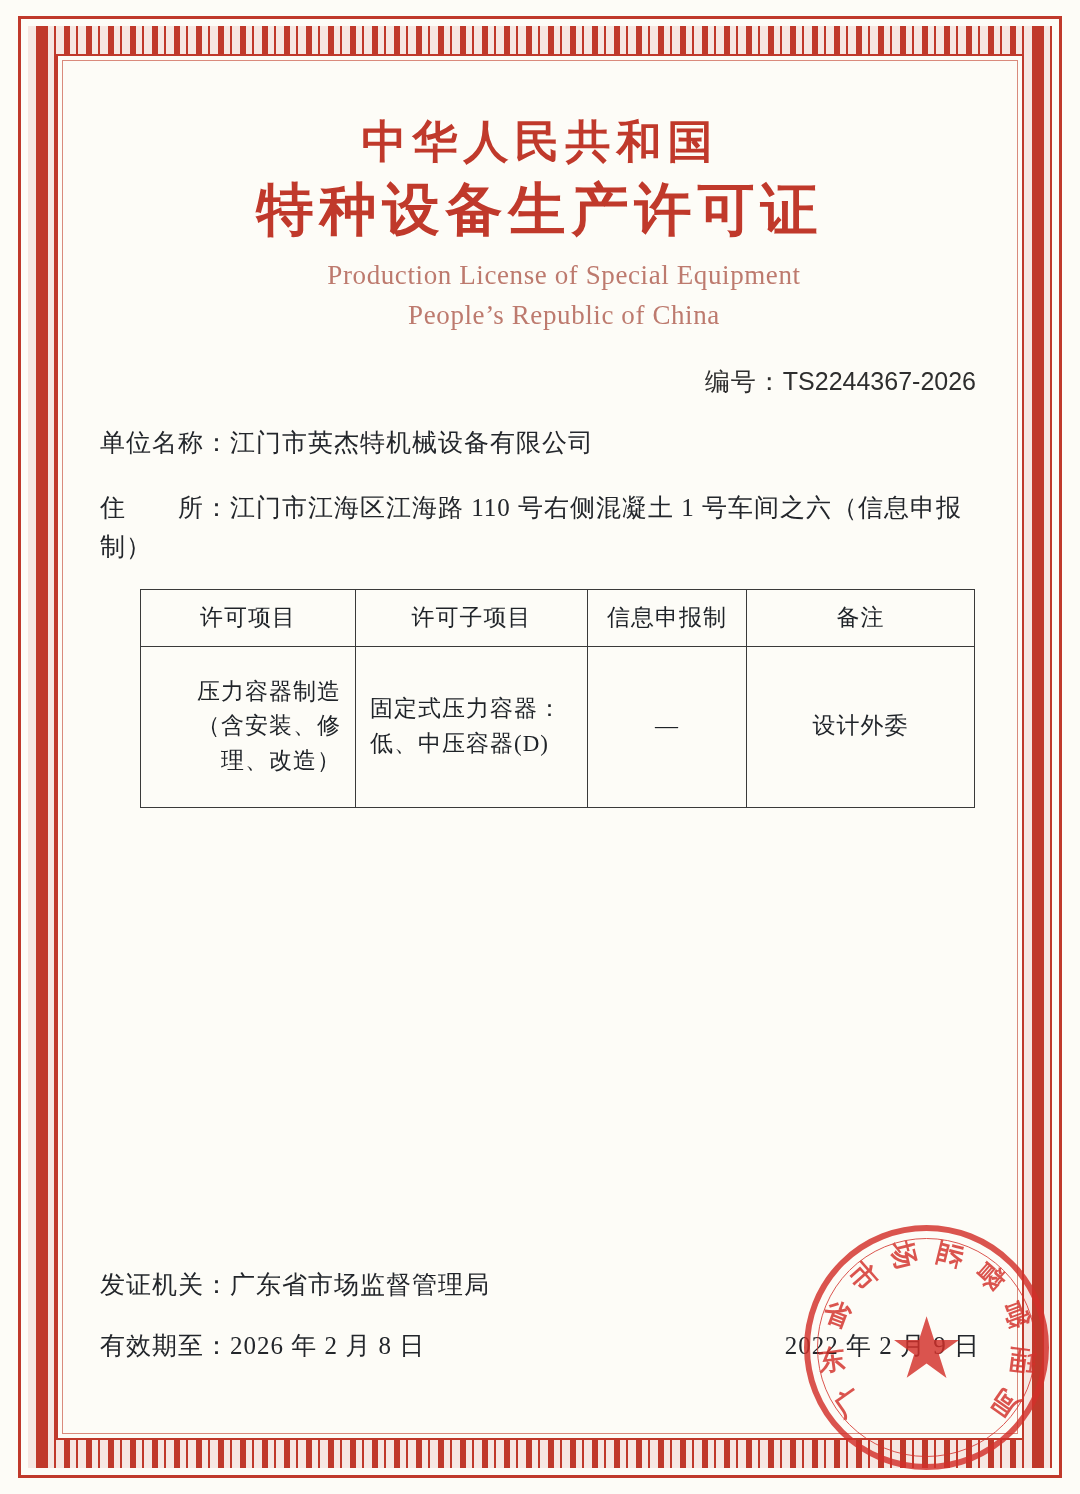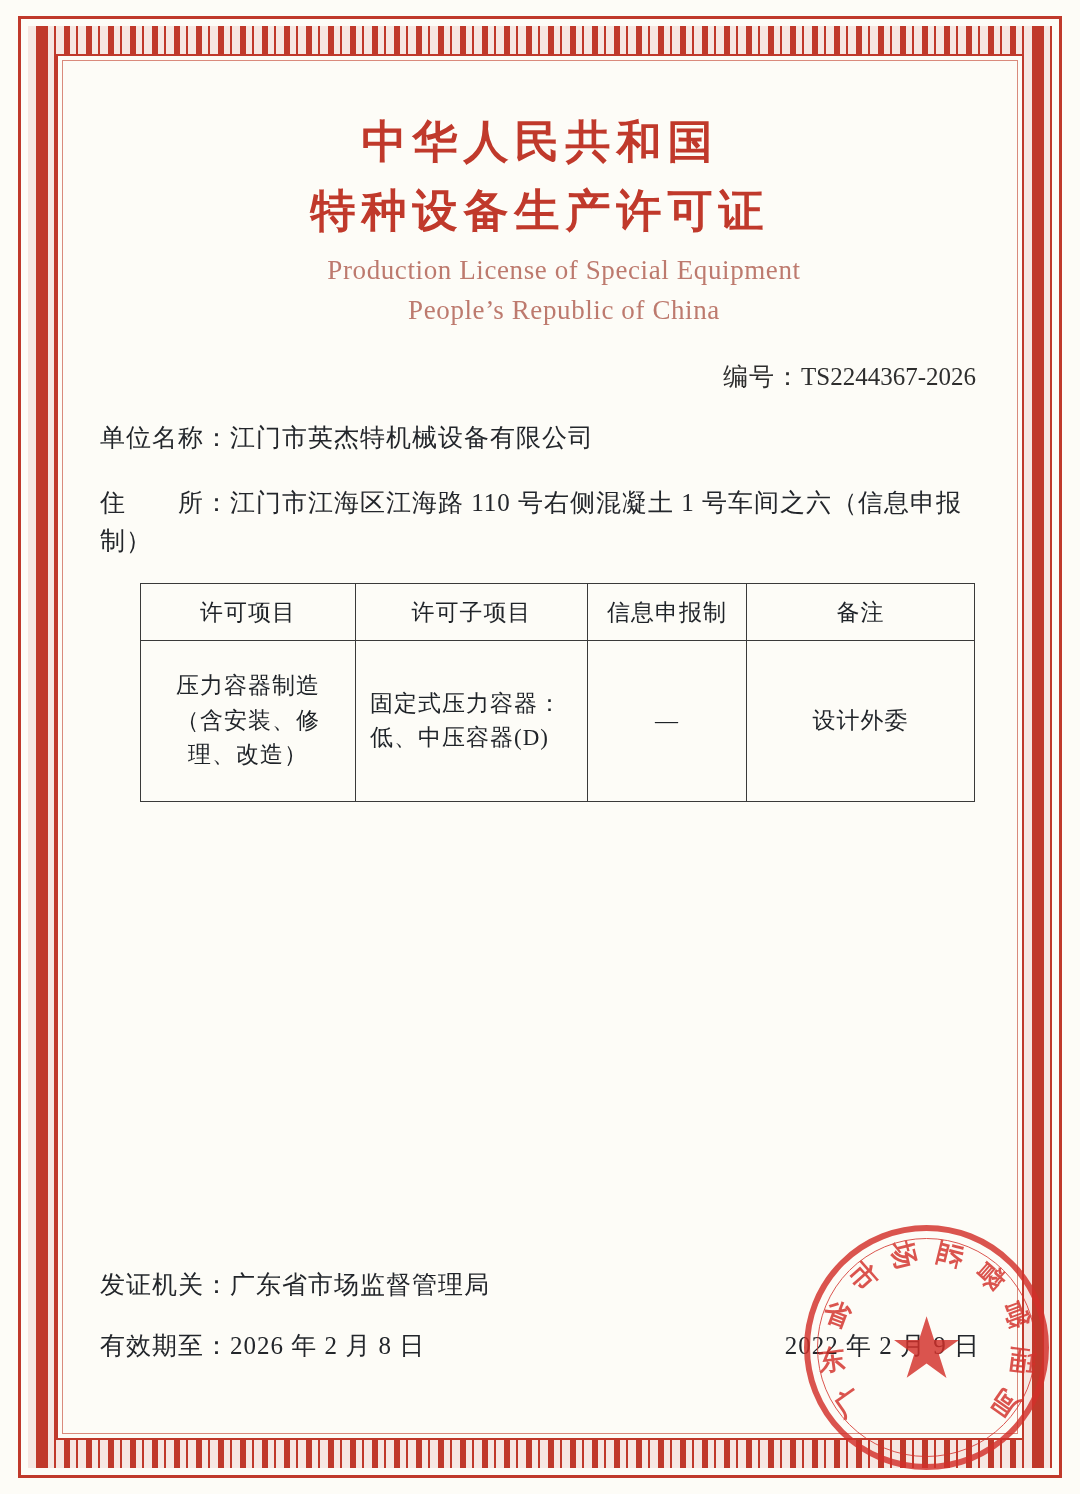--- a/index.html
+++ b/index.html
@@ -73,23 +73,23 @@
     font-family: "DejaVu Serif", "Liberation Serif", serif;
     font-weight: bold;
     letter-spacing: 6px;
   }
   .title-cn1 {
     font-size: 45px;
     margin-top: 54px;
     line-height: 1.25;
   }
   .title-cn2 {
-    font-size: 45px;
+    font-size: 57px;
     line-height: 1.3;
-    margin-top: 12px;
+    margin-top: 2px;
   }
   .title-en1, .title-en2 {
     text-align: center;
     color: #bd7a6e;
     font-family: "Liberation Serif", serif;
     font-size: 27px;
     letter-spacing: 0.6px;
     padding-left: 48px;
   }
   .title-en1 { margin-top: 14px; }
@@ -97,21 +97,21 @@
 
   .serial-row {
     margin-top: 34px;
     text-align: right;
     padding-right: 42px;
     font-size: 25px;
     color: #2e2e2e;
     letter-spacing: 1px;
   }
   .serial-row .serial-num {
-    font-family: Liberation Serif, serif;
+    font-family: Liberation Sans, sans-serif;
     letter-spacing: 0px;
   }
 
   .field {
     font-size: 25px;
     color: #23262b;
     margin: 26px 0 0 38px;
     line-height: 1.55;
     letter-spacing: 1px;
   }
@@ -142,21 +142,21 @@
   }
   table.lic th {
     height: 54px;
     font-weight: normal;
   }
   table.lic td {
     height: 148px;
     padding: 6px 14px;
     line-height: 1.5;
   }
-  table.lic td.cell-item { text-align: center; }
+  table.lic td.cell-item { text-align: right; }
   table.lic td.cell-sub { text-align: left; }
 
   .footer {
     position: absolute;
     left: 38px;
     bottom: 72px;
     width: 890px;
   }
   .footer .line {
     font-size: 25px;

